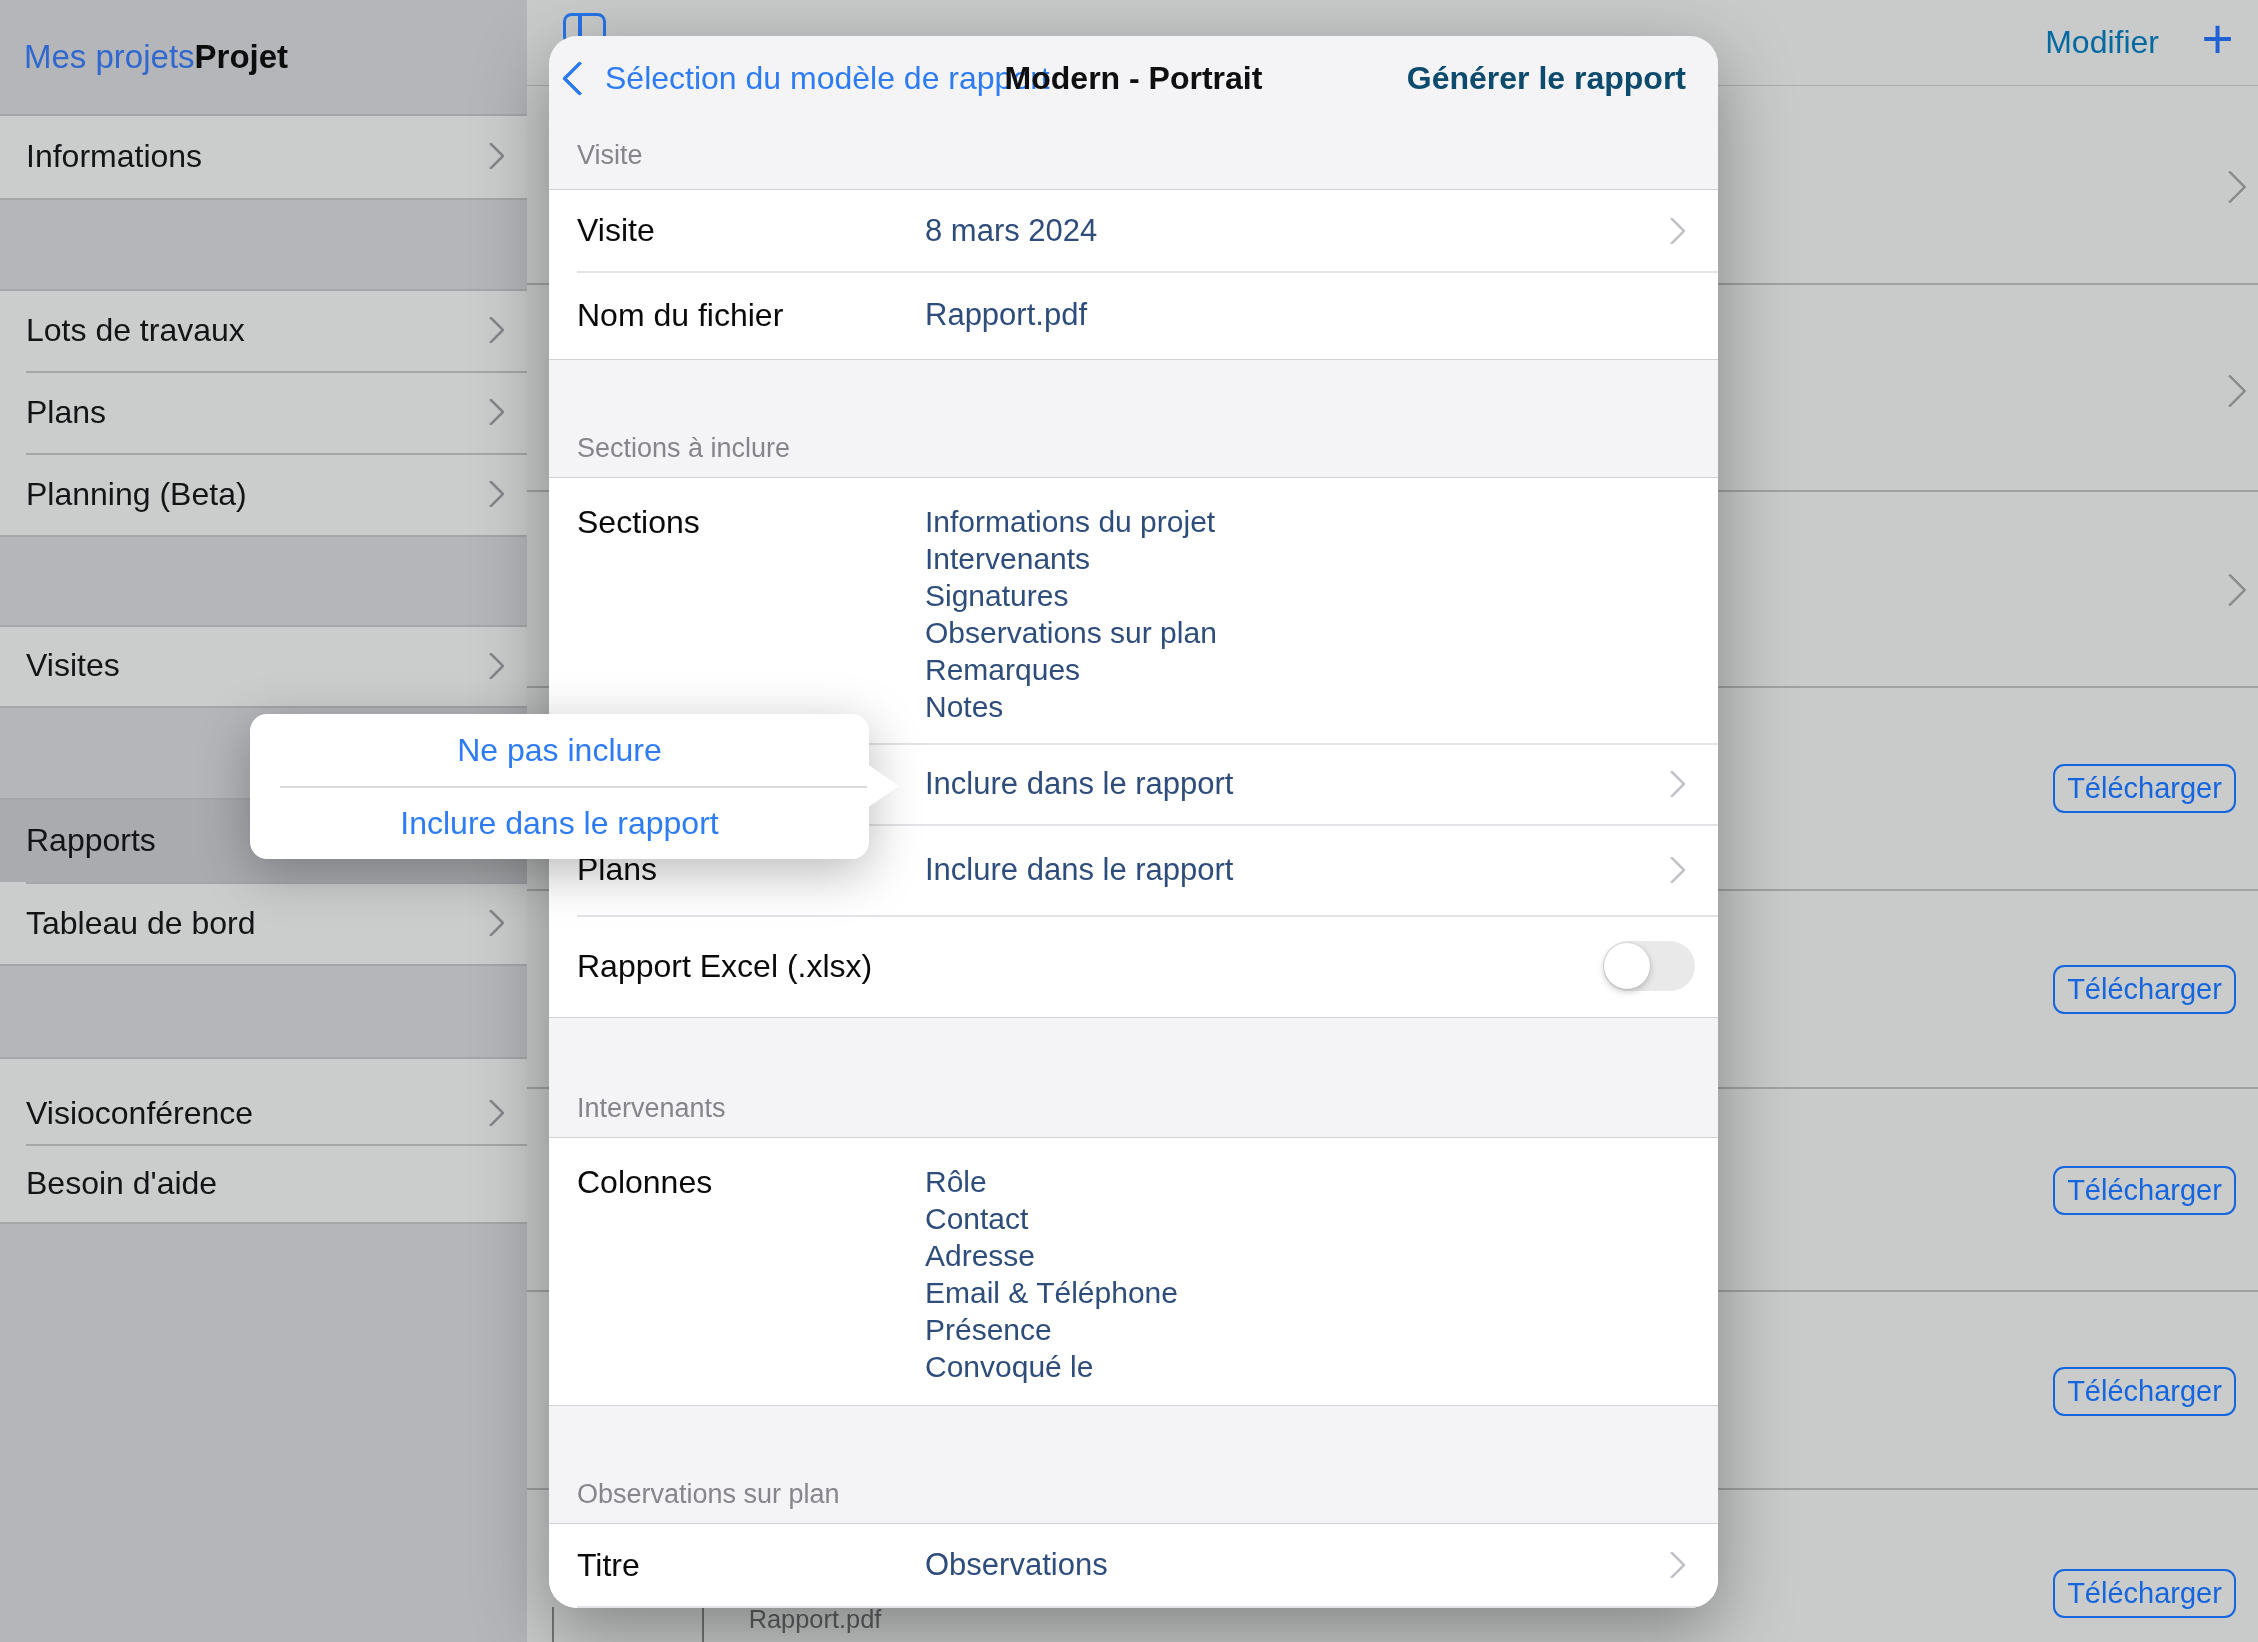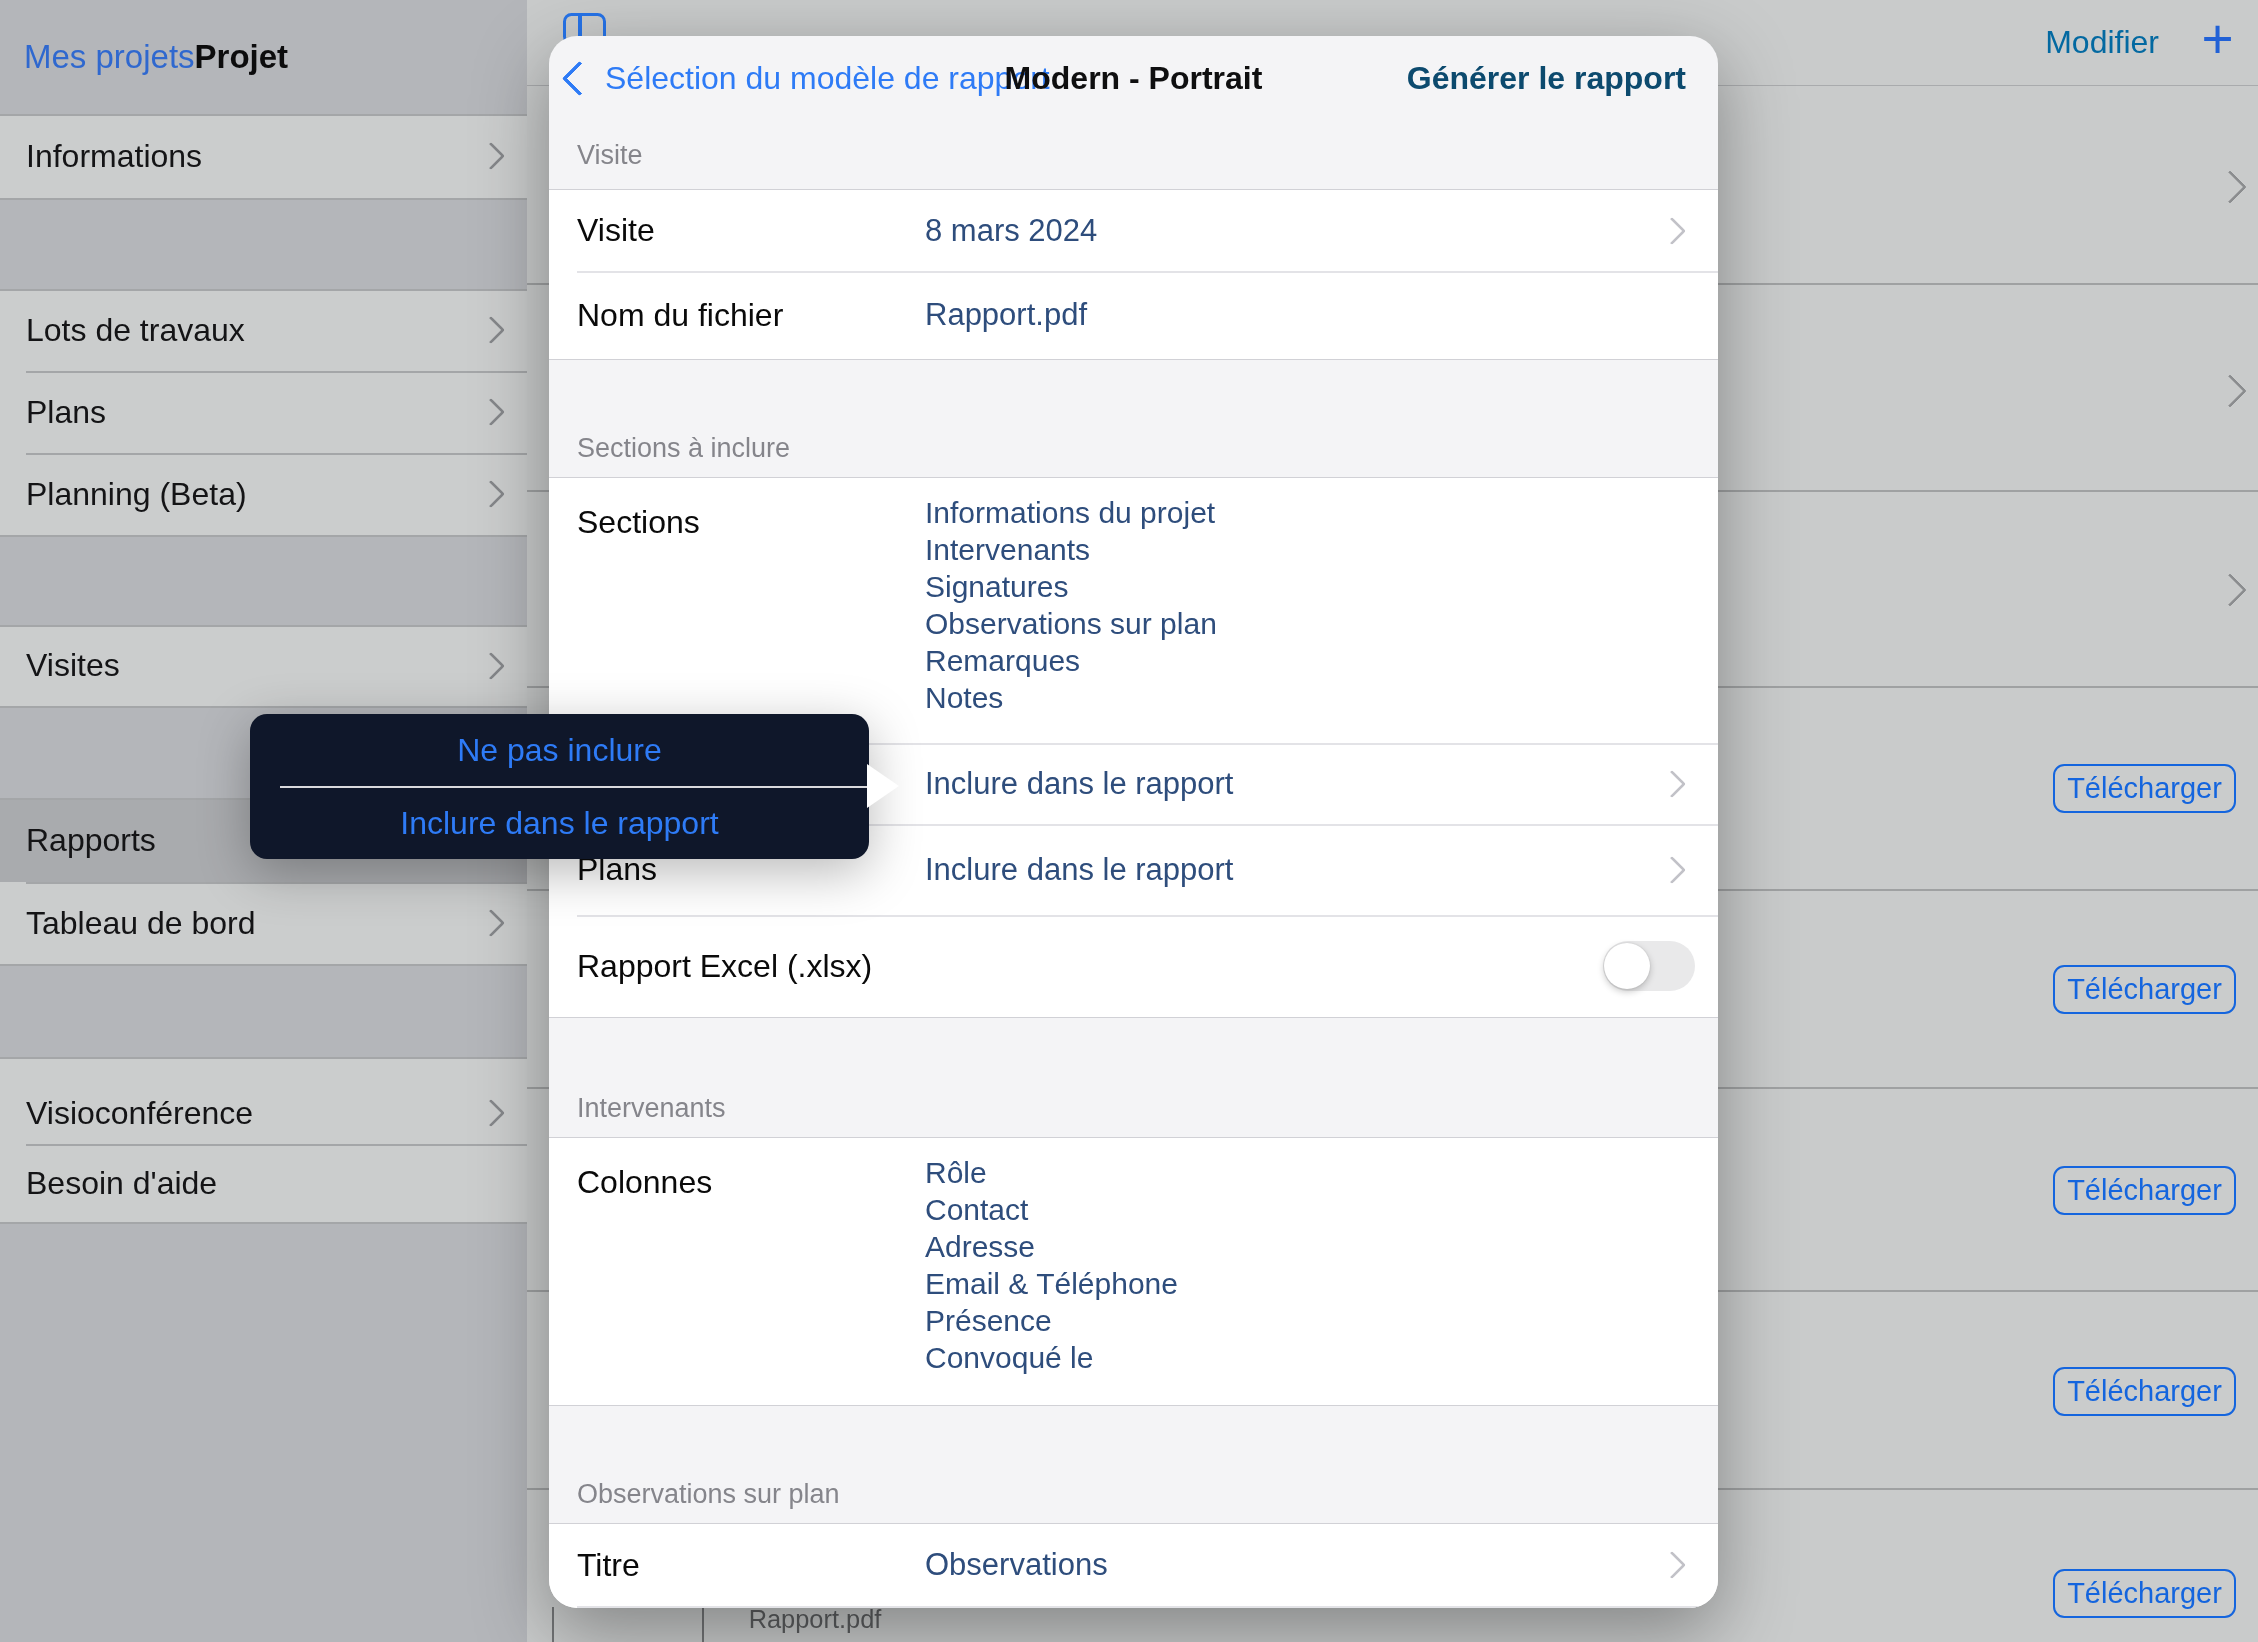--- a/index.html
+++ b/index.html
@@ -53,35 +53,35 @@
     color:#0f0f10;font-size:32px;font-weight:700;pointer-events:none;}
   #modal-generate{position:absolute;right:32px;top:0;height:85px;display:flex;align-items:center;
     color:#0c4a6e;font-size:32px;font-weight:600;}
   .m-sectionheader{background:#f4f4f6;color:#85858b;font-size:27px;display:flex;align-items:flex-end;
     padding:0 0 13px 28px;}
   .m-sectionheader.centered{align-items:center;padding-bottom:0;}
   .m-row{background:#ffffff;display:flex;align-items:center;}
   .m-row .lbl{position:absolute;left:28px;color:#0a0a0a;font-size:32px;}
   .m-row .val{position:absolute;left:376px;color:#2e4d7c;font-size:31px;}
   .m-row .val.list{line-height:37px;font-size:30px;}
-  .m-row.top-align .lbl, .m-row.top-align .val{top:16px;}
+  .m-row.top-align .lbl, .m-row.top-align .val{top:25px;}
   .m-row.top-align .lbl{top:26px;}
   .m-chev{position:absolute;right:36px;width:17px;height:17px;
     border-top:3.8px solid #c2c2c8;border-right:3.8px solid #c2c2c8;transform:rotate(45deg);border-radius:2.8px;}
   .sep-full{border-top:1.9px solid #d1d1d6;}
   .sep-inset{position:relative;}
   .sep-inset::before{content:"";position:absolute;left:28px;right:0;top:0;height:1.9px;background:#e3e3e7;}
   .m-filler{background:#ffffff;height:3.8px;}
   .m-filler::before{content:"";position:absolute;left:28px;right:0;top:0;height:1.9px;background:#e3e3e7;}
   .toggle{position:absolute;right:23.5px;width:92px;height:50px;border-radius:25.4px;background:#e9e9ea;}
   .knob{position:absolute;left:1.9px;top:1.9px;width:46px;height:46px;border-radius:50%;background:#ffffff;
     box-shadow:0 2.8px 7.5px rgba(0,0,0,0.22),0 0 1.9px rgba(0,0,0,0.12);}
 
   
-  #popover{position:absolute;left:250px;top:714px;width:619px;height:145px;background:#0f172a;
+  #popover{position:absolute;left:250px;top:714px;width:619px;height:145px;background:#ffffff;
     border-radius:17px;z-index:5;box-shadow:0 13px 52px rgba(0,0,0,0.28);}
   .pop-option{height:72px;display:flex;align-items:center;justify-content:center;
     color:#2e7bf6;font-size:32px;}
   .pop-sep{margin-left:30px;height:1.9px;background:#d9d9dd;}
   #popover-arrow{position:absolute;left:617px;top:50px;width:0;height:0;
     border-top:22.6px solid transparent;border-bottom:22.6px solid transparent;border-left:32px solid #ffffff;}
 </style>
 </head>
 <body>
 

